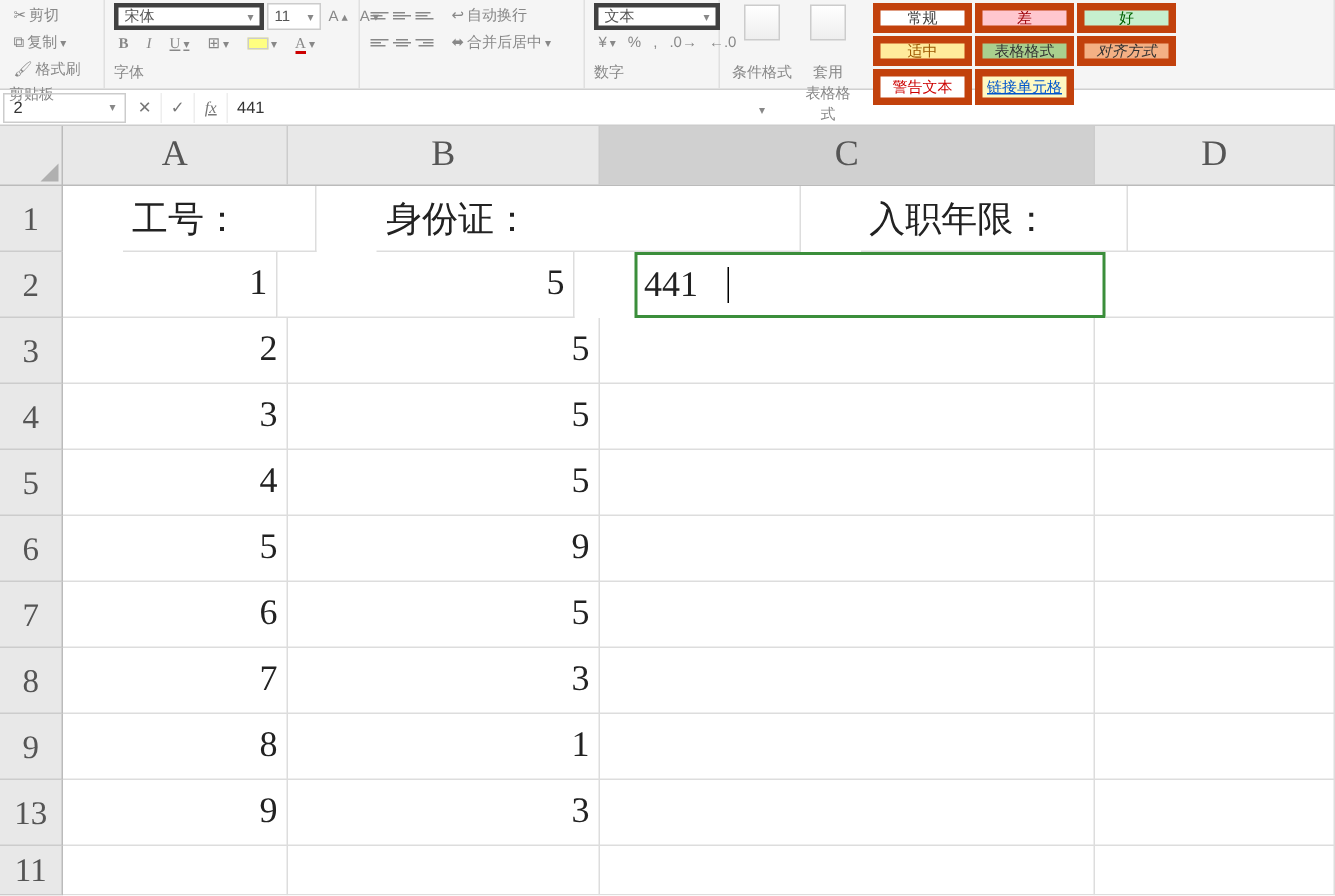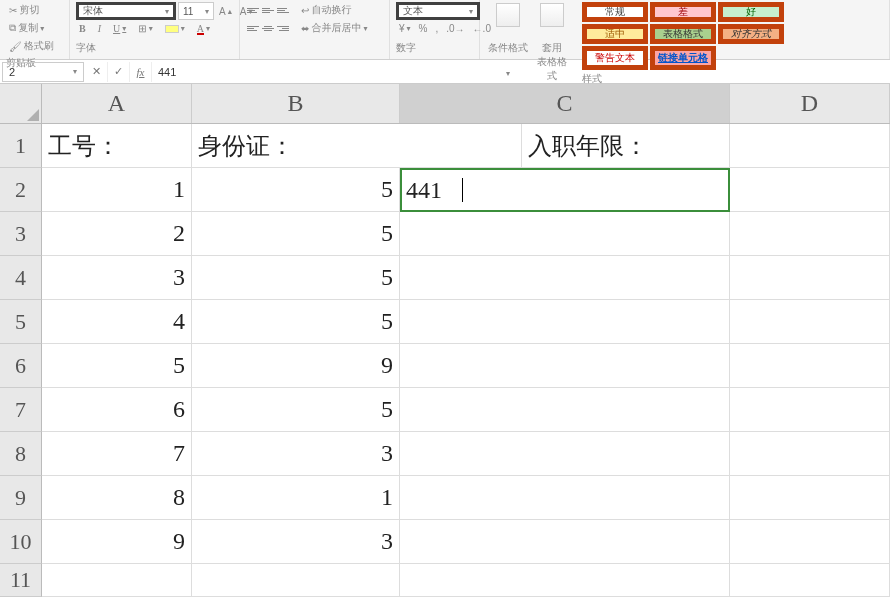--- a/index.html
+++ b/index.html
@@ -28,21 +28,21 @@
 .big-icon { width: 24px; height: 24px; border: 1px solid #ccc; background: linear-gradient(#fff, #eee); }
 .styles-grid { display: grid; grid-template-columns: repeat(3, 66px); grid-template-rows: repeat(2, 20px); gap: 2px; }
 .style-cell { border: 5px solid #c2410c; font-size: 10px; display: flex; align-items: center; justify-content: center; padding: 0 4px; overflow: hidden; white-space: nowrap; }
 .st-normal { background: #fff; color: #444; }
 .st-bad { background: #ffc7ce; color: #9c0006; }
 .st-good { background: #c6efce; color: #006100; }
 .st-neutral { background: #ffeb9c; color: #9c5700; }
 .st-check { background: #a9d08e; color: #333; }
 .st-explain { background: #f4b084; color: #333; font-style: italic; }
 .st-warn { background: #fff; color: #c00; }
-.st-link { background: #fca5a5; color: #05c; text-decoration: underline; font-weight: bold; }
+.st-link { background: #fef9c3; color: #05c; text-decoration: underline; }
 
 
 .formula-bar { height: 24px; border-bottom: 1px solid #ccc; display: flex; align-items: center; background: #fff; }
 .name-box { width: 82px; height: 20px; border: 1px solid #ccc; margin: 0 2px; padding: 0 6px; display: flex; align-items: center; justify-content: space-between; font-size: 11px; color: #333; }
 .fb-btn { width: 22px; height: 20px; display: flex; align-items: center; justify-content: center; color: #777; font-size: 11px; border-right: 1px solid #eee; }
 .fb-fx { font-style: italic; font-family: "Times New Roman"; text-decoration: underline; }
 .formula-input { flex: 1; padding: 0 6px; font-size: 11px; color: #333; }
 
 
 .sheet { display: flex; height: calc(597px - 60px - 24px); }
@@ -54,21 +54,21 @@
 .cols { flex: 1; display: flex; flex-direction: column; overflow: hidden; }
 .col-headers { height: 40px; display: flex; background: #e8e8e8; border-bottom: 1px solid #bbb; }
 .col-h { border-right: 1px solid #ccc; display: flex; align-items: center; justify-content: center; font-family: "Times New Roman", serif; font-size: 24px; color: #555; }
 .col-h.active { background: #d0d0d0; }
 .w-a { width: 150px; } .w-b { width: 208px; } .w-c { width: 330px; } .w-d { width: 160px; }
 .grid-rows { flex: 1; display: flex; flex-direction: column; }
 .grow { display: flex; height: 44px; }
 .grow.short { height: 33px; }
 .cell { border-right: 1px solid #ddd; border-bottom: 1px solid #ddd; font-family: "SimSun", "Times New Roman", serif; font-size: 24px; color: #222; display: flex; align-items: center; padding: 0 6px; position: relative; }
 .cell.right { justify-content: flex-end; }
-.cell.left { justify-content: flex-start; }
+.cell.left { justify-content: flex-start; margin-left: 40px; }
 .cell.editing { border: 2px solid #3b8e3b; padding: 0 4px; }
 .cursor { display: inline-block; width: 1px; height: 24px; background: #000; margin-left: 20px; animation: blink 1s steps(1) infinite; font-family: serif; }
 @keyframes blink { 50% { opacity: 0; } }
 </style>
 </head>
 <body>
 
 <div class="ribbon">
   <div class="ribbon-group" style="width:70px">
     <div class="ribbon-content">
@@ -217,21 +217,20 @@
         <div class="style-cell st-normal">常规</div>
         <div class="style-cell st-bad">差</div>
         <div class="style-cell st-good">好</div>
         <div class="style-cell st-neutral">适中</div>
         <div class="style-cell st-check">表格格式</div>
         <div class="style-cell st-explain">对齐方式</div>
         <div class="style-cell st-warn">警告文本</div>
         <div class="style-cell st-link">链接单元格</div>
       </div>
     </div>
-    <div class="ribbon-group-label">样式</div>
   </div>
 </div>
 
 <div class="formula-bar">
   <div class="name-box">
       <span>2</span>
       <span class="dd">▾</span>
     </div>
   <div class="fb-btn">
       <span>✕</span>
@@ -248,21 +247,21 @@
     <div class="corner"></div>
     <div class="row-h">1</div>
     <div class="row-h">2</div>
     <div class="row-h">3</div>
     <div class="row-h">4</div>
     <div class="row-h">5</div>
     <div class="row-h">6</div>
     <div class="row-h">7</div>
     <div class="row-h">8</div>
     <div class="row-h">9</div>
-    <div class="row-h">10</div>
+    <div class="row-h">13</div>
     <div class="row-h short">11</div>
   </div>
   <div class="cols">
     <div class="col-headers">
       <div class="col-h w-a">A</div>
       <div class="col-h w-b">B</div>
       <div class="col-h w-c active">C</div>
       <div class="col-h w-d">D</div>
     </div>
     <div class="grid-rows">

